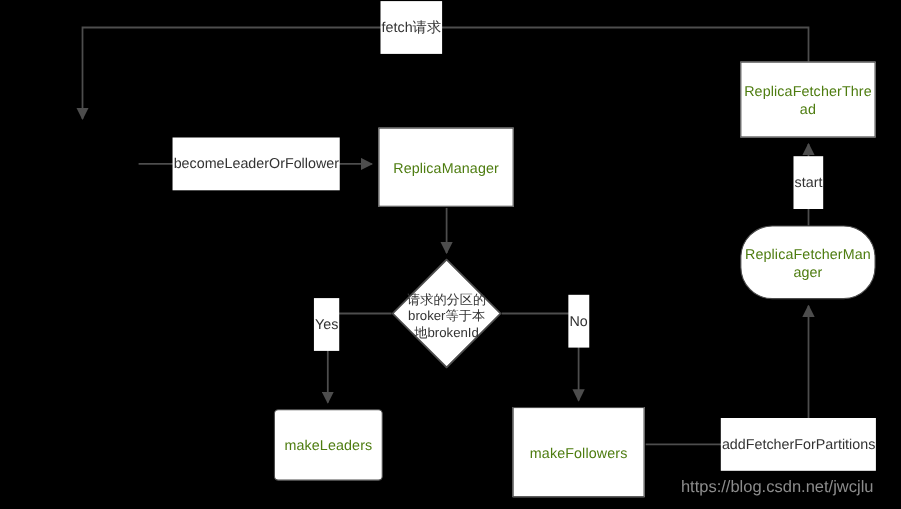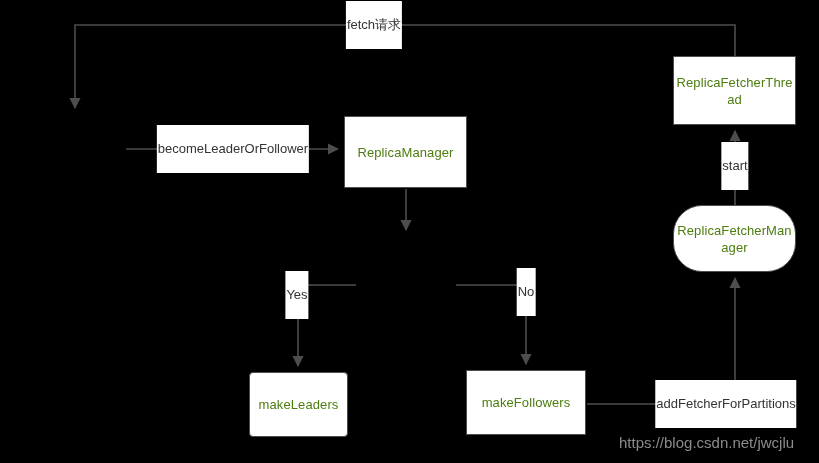--- a/index.html
+++ b/index.html
@@ -129,24 +129,32 @@
   </div>
 
   <div class="node" style="left:673px; top:205px; width:123px; height:67px;border-radius:29px;">
     <span>ReplicaFetcherManager</span>
   </div>
 
   <div class="node rounded" style="left:249px; top:372px; width:99px; height:65px;">
     <span>makeLeaders</span>
   </div>
 
-  <div class="node" style="left:466px; top:370px; width:120px; height:65px;">
+  <div class="node" style="left:466px; top:370px; width:120px; height:82px;">
     <span>makeFollowers</span>
   </div>
 
+  <div class="diamond-wrap" style="left:356px; top:235px;">
+    <svg class="shape" viewBox="0 0 100 100" xmlns="http://www.w3.org/2000/svg">
+      <polygon points="50,1 99,50 50,99 1,50" fill="#ffffff" stroke="#4d4d4d" stroke-width="1.6"></polygon>
+    </svg>
+    <div class="dlabel">请求的分区的
+broker等于本
+地brokenId</div>
+  </div>
 
   <div class="edge-label" style="left:374px; top:25px;">fetch请求</div>
 
   <div class="edge-label" style="left:233px; top:149px;">becomeLeaderOrFollower</div>
 
   <div class="edge-label" style="left:297px; top:295px;">Yes</div>
 
   <div class="edge-label" style="left:526px; top:292px;">No</div>
 
   <div class="edge-label" style="left:735px; top:166px;">start</div>

